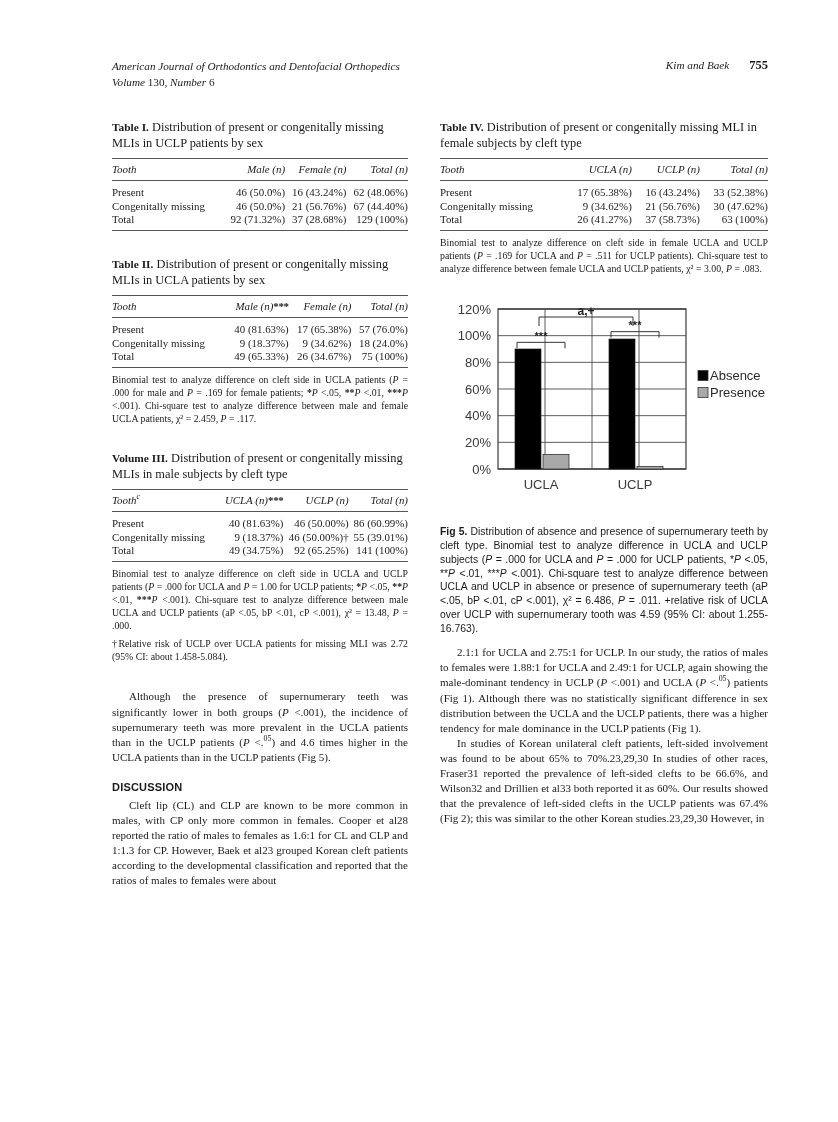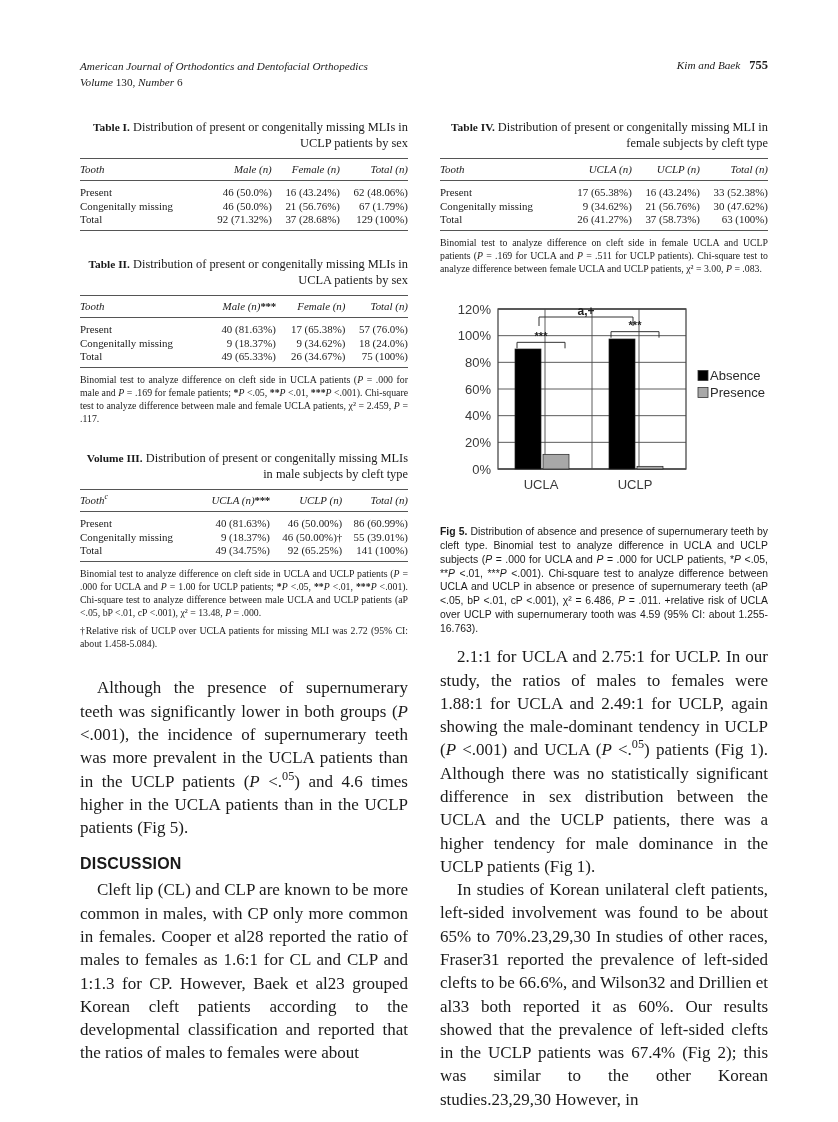--- a/index.html
+++ b/index.html
@@ -11,48 +11,47 @@
     font-family: "Liberation Serif", serif;
     color: #1a1a1a;
     position: relative;
     overflow: hidden;
   }
 
   .page {
     position: absolute;
     left: 0; top: 0;
     width: 838px; height: 1122px;
-    padding: 58px 70px 40px 80px;
+    padding: 58px 70px 40px 112px;
   }
 
   
   .runhead {
     display: flex;
     justify-content: space-between;
     align-items: flex-start;
     font-size: 11.2px;
     margin-bottom: 30px;
   }
   .runhead .left { font-style: italic; line-height: 1.45; }
   .runhead .left .vol span.num { font-style: normal; }
-  .runhead .right { display: flex; align-items: baseline; gap: 9px; white-space: nowrap; text-align: center; }
+  .runhead .right { display: flex; align-items: baseline; gap: 20px; white-space: nowrap; text-align: center; }
   .runhead .right .authors { font-style: italic; }
   .runhead .right .pageno { font-weight: bold; font-style: normal; font-size: 12.5px; }
 
   
   .cols { display: flex; gap: 32px; }
   .col { width: 328px; }
 
   
   .tbl-block { margin-bottom: 26px; }
   .tbl-title {
     font-size: 12.4px;
     line-height: 1.28;
     margin-bottom: 6px;
-    text-align: right;
   }
   .tbl-title .lbl { font-weight: bold; font-size: 11.4px; }
   table.data {
     width: 100%;
     border-collapse: collapse;
     font-size: 10.9px;
   }
   table.data thead th {
     font-style: italic;
     font-weight: normal;
@@ -93,32 +92,32 @@
     font-family: "Liberation Sans", sans-serif;
     font-size: 10.4px;
     line-height: 1.32;
     text-align: justify;
   }
   .fig-cap .fl { font-weight: bold; }
   .fig-cap i { font-style: italic; }
 
   
   p.body {
-    font-size: 17px;
+    font-size: 11px;
     line-height: 1.37;
     text-align: justify;
     margin: 0 0 0 0;
     text-indent: 17px;
     hyphens: none;
   }
   p.body + p.body { margin-top: 0; }
   h3.section {
     font-family: "Liberation Sans", sans-serif;
     font-weight: bold;
-    font-size: 16px;
+    font-size: 11px;
     letter-spacing: 0.2px;
     margin: 16px 0 5px 0;
   }
   .gap-top { margin-top: 15px; }
   .ref { font-size: 0.72em; vertical-align: super; line-height: 0; }
 </style>
 </head>
 <body>
 
 <div class="page">
@@ -161,21 +160,21 @@
             <tr>
               <td class="first">Present</td>
               <td>46 (50.0%)</td>
               <td>16 (43.24%)</td>
               <td>62 (48.06%)</td>
             </tr>
             <tr>
               <td class="first">Congenitally missing</td>
               <td>46 (50.0%)</td>
               <td>21 (56.76%)</td>
-              <td>67 (1.79%)</td>
+              <td>67 (44.40%)</td>
             </tr>
             <tr>
               <td class="first">Total</td>
               <td>92 (71.32%)</td>
               <td>37 (28.68%)</td>
               <td>129 (100%)</td>
             </tr>
           </tbody>
         </table>
       </div>

